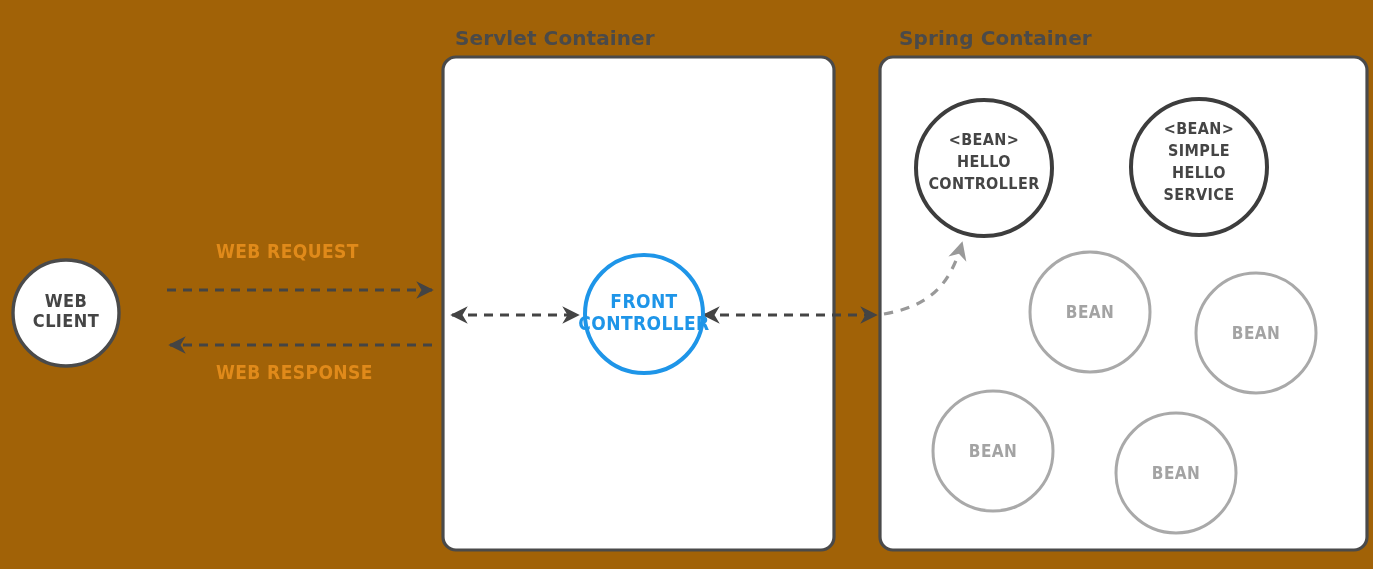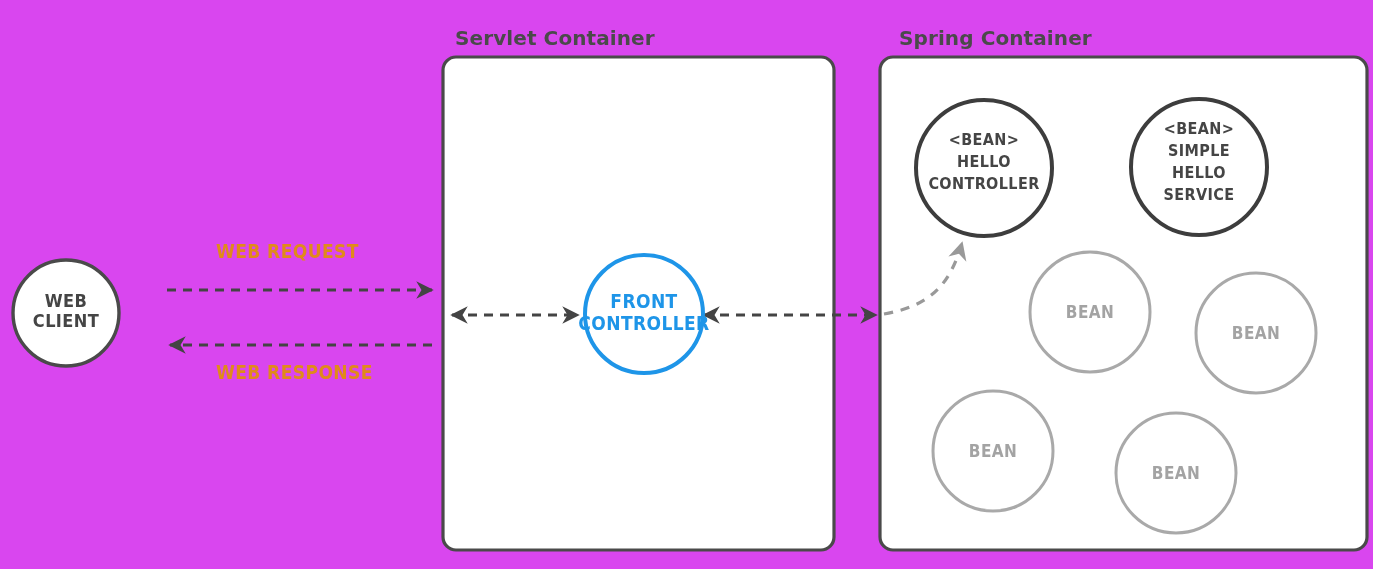--- a/index.html
+++ b/index.html
@@ -7,21 +7,21 @@
     padding: 0;
     background: #ffffff;
   }
   body {
     font-family: "Liberation Sans", sans-serif;
   }
   #stage {
     position: relative;
     width: 1373px;
     height: 569px;
-    background: #d946ef;
+    background: #a16207;
     overflow: hidden;
     text-decoration: underline;
   }
   #stage svg.layer {
     position: absolute;
     left: 0;
     top: 0;
     width: 1373px;
     height: 569px;
   }

